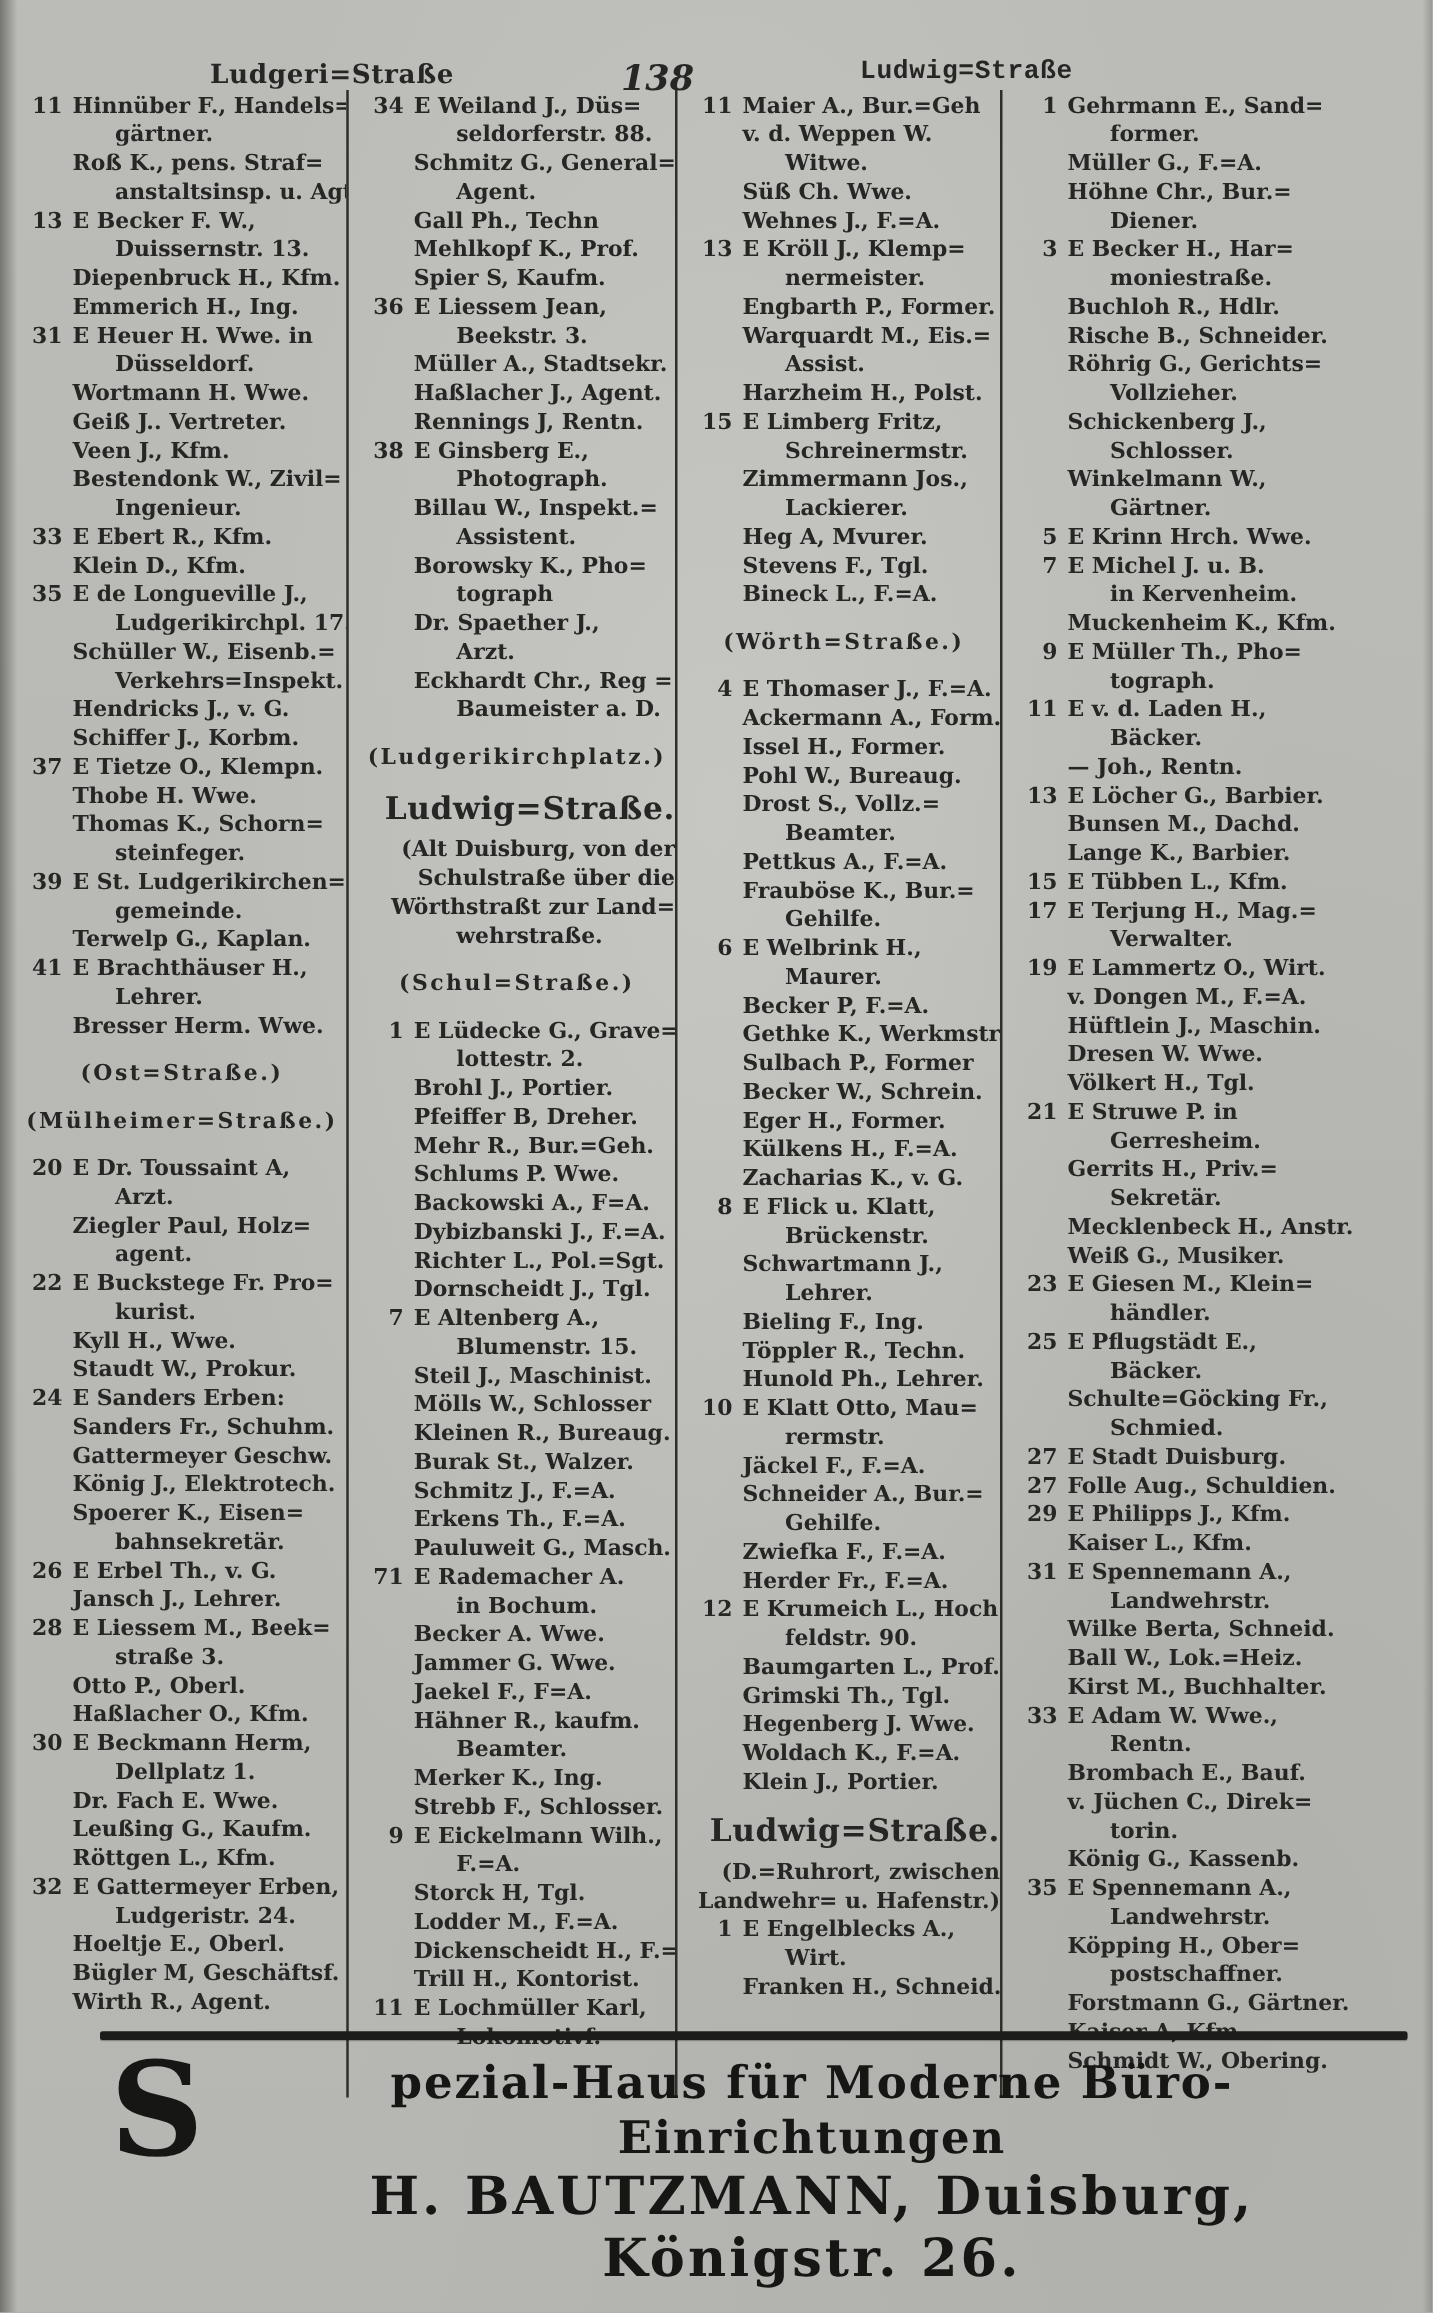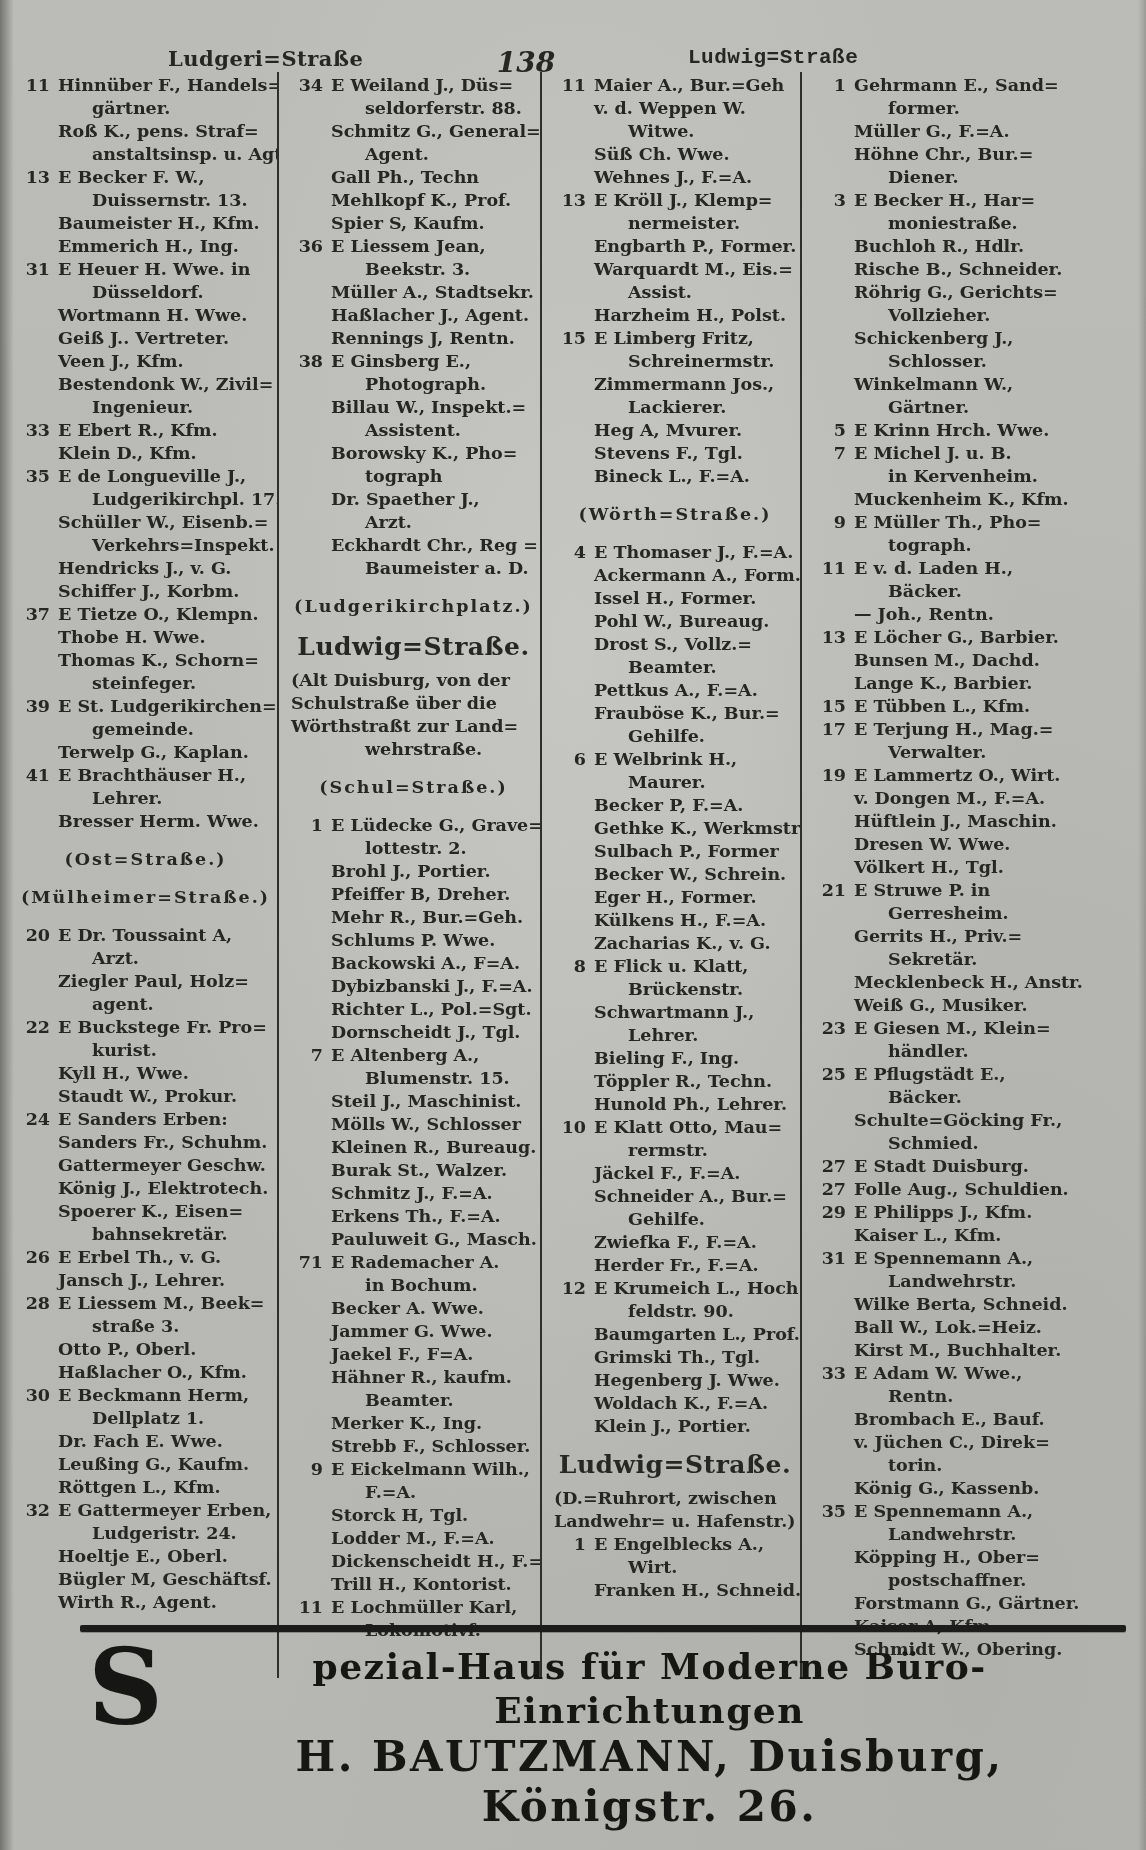--- a/index.html
+++ b/index.html
@@ -27,23 +27,23 @@
 
   .cols{position:absolute;top:72px;left:14px;right:10px;height:1606px;
     display:grid;grid-template-columns:265px 263px 260px 1fr;}
   .col{overflow:hidden;padding-top:2px;font-size:17.5px;}
   .col.rule{border-right:2px solid #2e2e2b;}
   .col + .col{padding-left:8px;}
 
   .ln{position:relative;padding-left:44px;line-height:23px;white-space:nowrap;}
   .ln.c{padding-left:78px;}
   .ln.r{padding-left:44px;}
-  .ln.n{padding-left:4px;}
+  .ln.n{padding-left:4px;text-align:right;}
   .ln.p{padding-left:0;text-align:center;letter-spacing:2px;margin:15px 0;white-space:normal;}
-  .ln.h{padding-left:0;text-align:center;font-size:25px;line-height:28px;
+  .ln.h{padding-left:0;text-align:right;font-size:25px;line-height:28px;
     margin:13px 0 8px;letter-spacing:.5px;}
   .num{position:absolute;left:2px;width:34px;text-align:right;}
 
   footer.ad{position:absolute;left:80px;right:20px;bottom:18px;color:#161614;}
   .ad-rule{height:7px;background:#1c1c1a;border-radius:2px;margin-bottom:8px;
     box-shadow:0 1px 0 rgba(0,0,0,.25);}
   .ad-body{display:flex;align-items:flex-start;}
   .ad-initial{font-size:104px;line-height:92px;font-weight:700;margin:2px 10px 0 8px;
     font-family:"DejaVu Serif",serif;}
   .ad-lines{padding-top:4px;text-align:center;}
@@ -62,21 +62,21 @@
   </header>
 
   <main class="cols">
     <section class="col rule">
         <div class="ln e"><span class="num">11</span><span>Hinnüber F., Handels=</span></div>
         <div class="ln c"><span>gärtner.</span></div>
         <div class="ln r"><span>Roß K., pens. Straf=</span></div>
         <div class="ln c"><span>anstaltsinsp. u. Agt.</span></div>
         <div class="ln e"><span class="num">13</span><span>E Becker F. W.,</span></div>
         <div class="ln c"><span>Duissernstr. 13.</span></div>
-        <div class="ln r"><span>Baumeister H., Kfm.</span></div>
+        <div class="ln r"><span>Diepenbruck H., Kfm.</span></div>
         <div class="ln r"><span>Emmerich H., Ing.</span></div>
         <div class="ln e"><span class="num">31</span><span>E Heuer H. Wwe. in</span></div>
         <div class="ln c"><span>Düsseldorf.</span></div>
         <div class="ln r"><span>Wortmann H. Wwe.</span></div>
         <div class="ln r"><span>Geiß J.. Vertreter.</span></div>
         <div class="ln r"><span>Veen J., Kfm.</span></div>
         <div class="ln r"><span>Bestendonk W., Zivil=</span></div>
         <div class="ln c"><span>Ingenieur.</span></div>
         <div class="ln e"><span class="num">33</span><span>E Ebert R., Kfm.</span></div>
         <div class="ln r"><span>Klein D., Kfm.</span></div>

